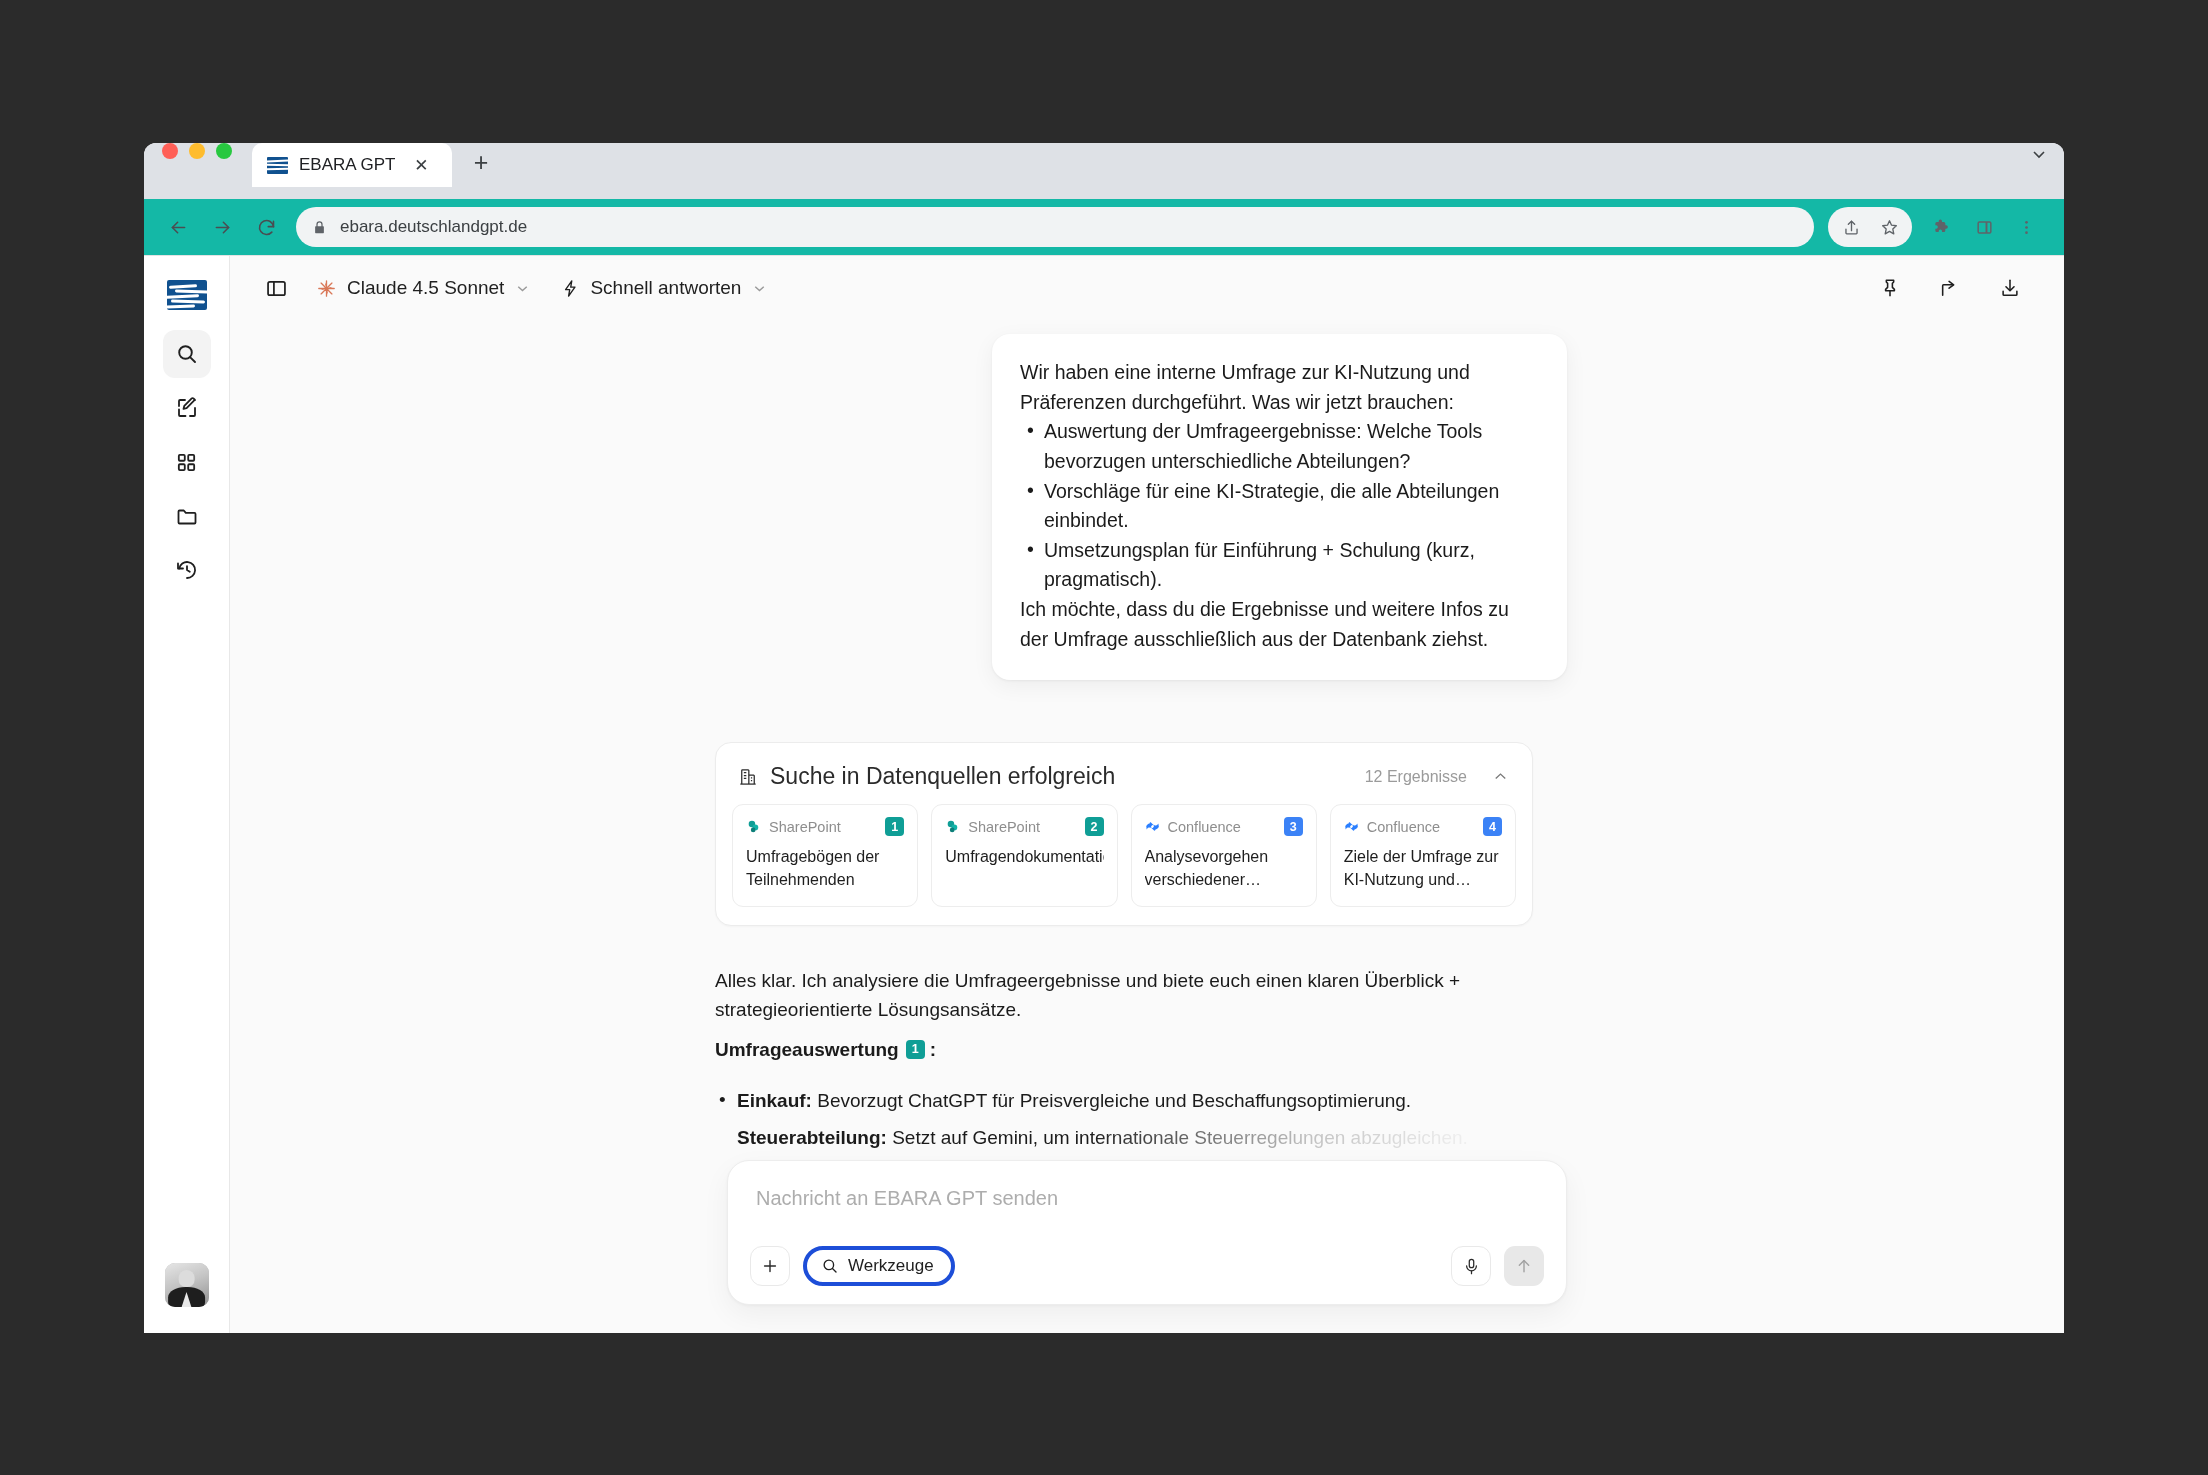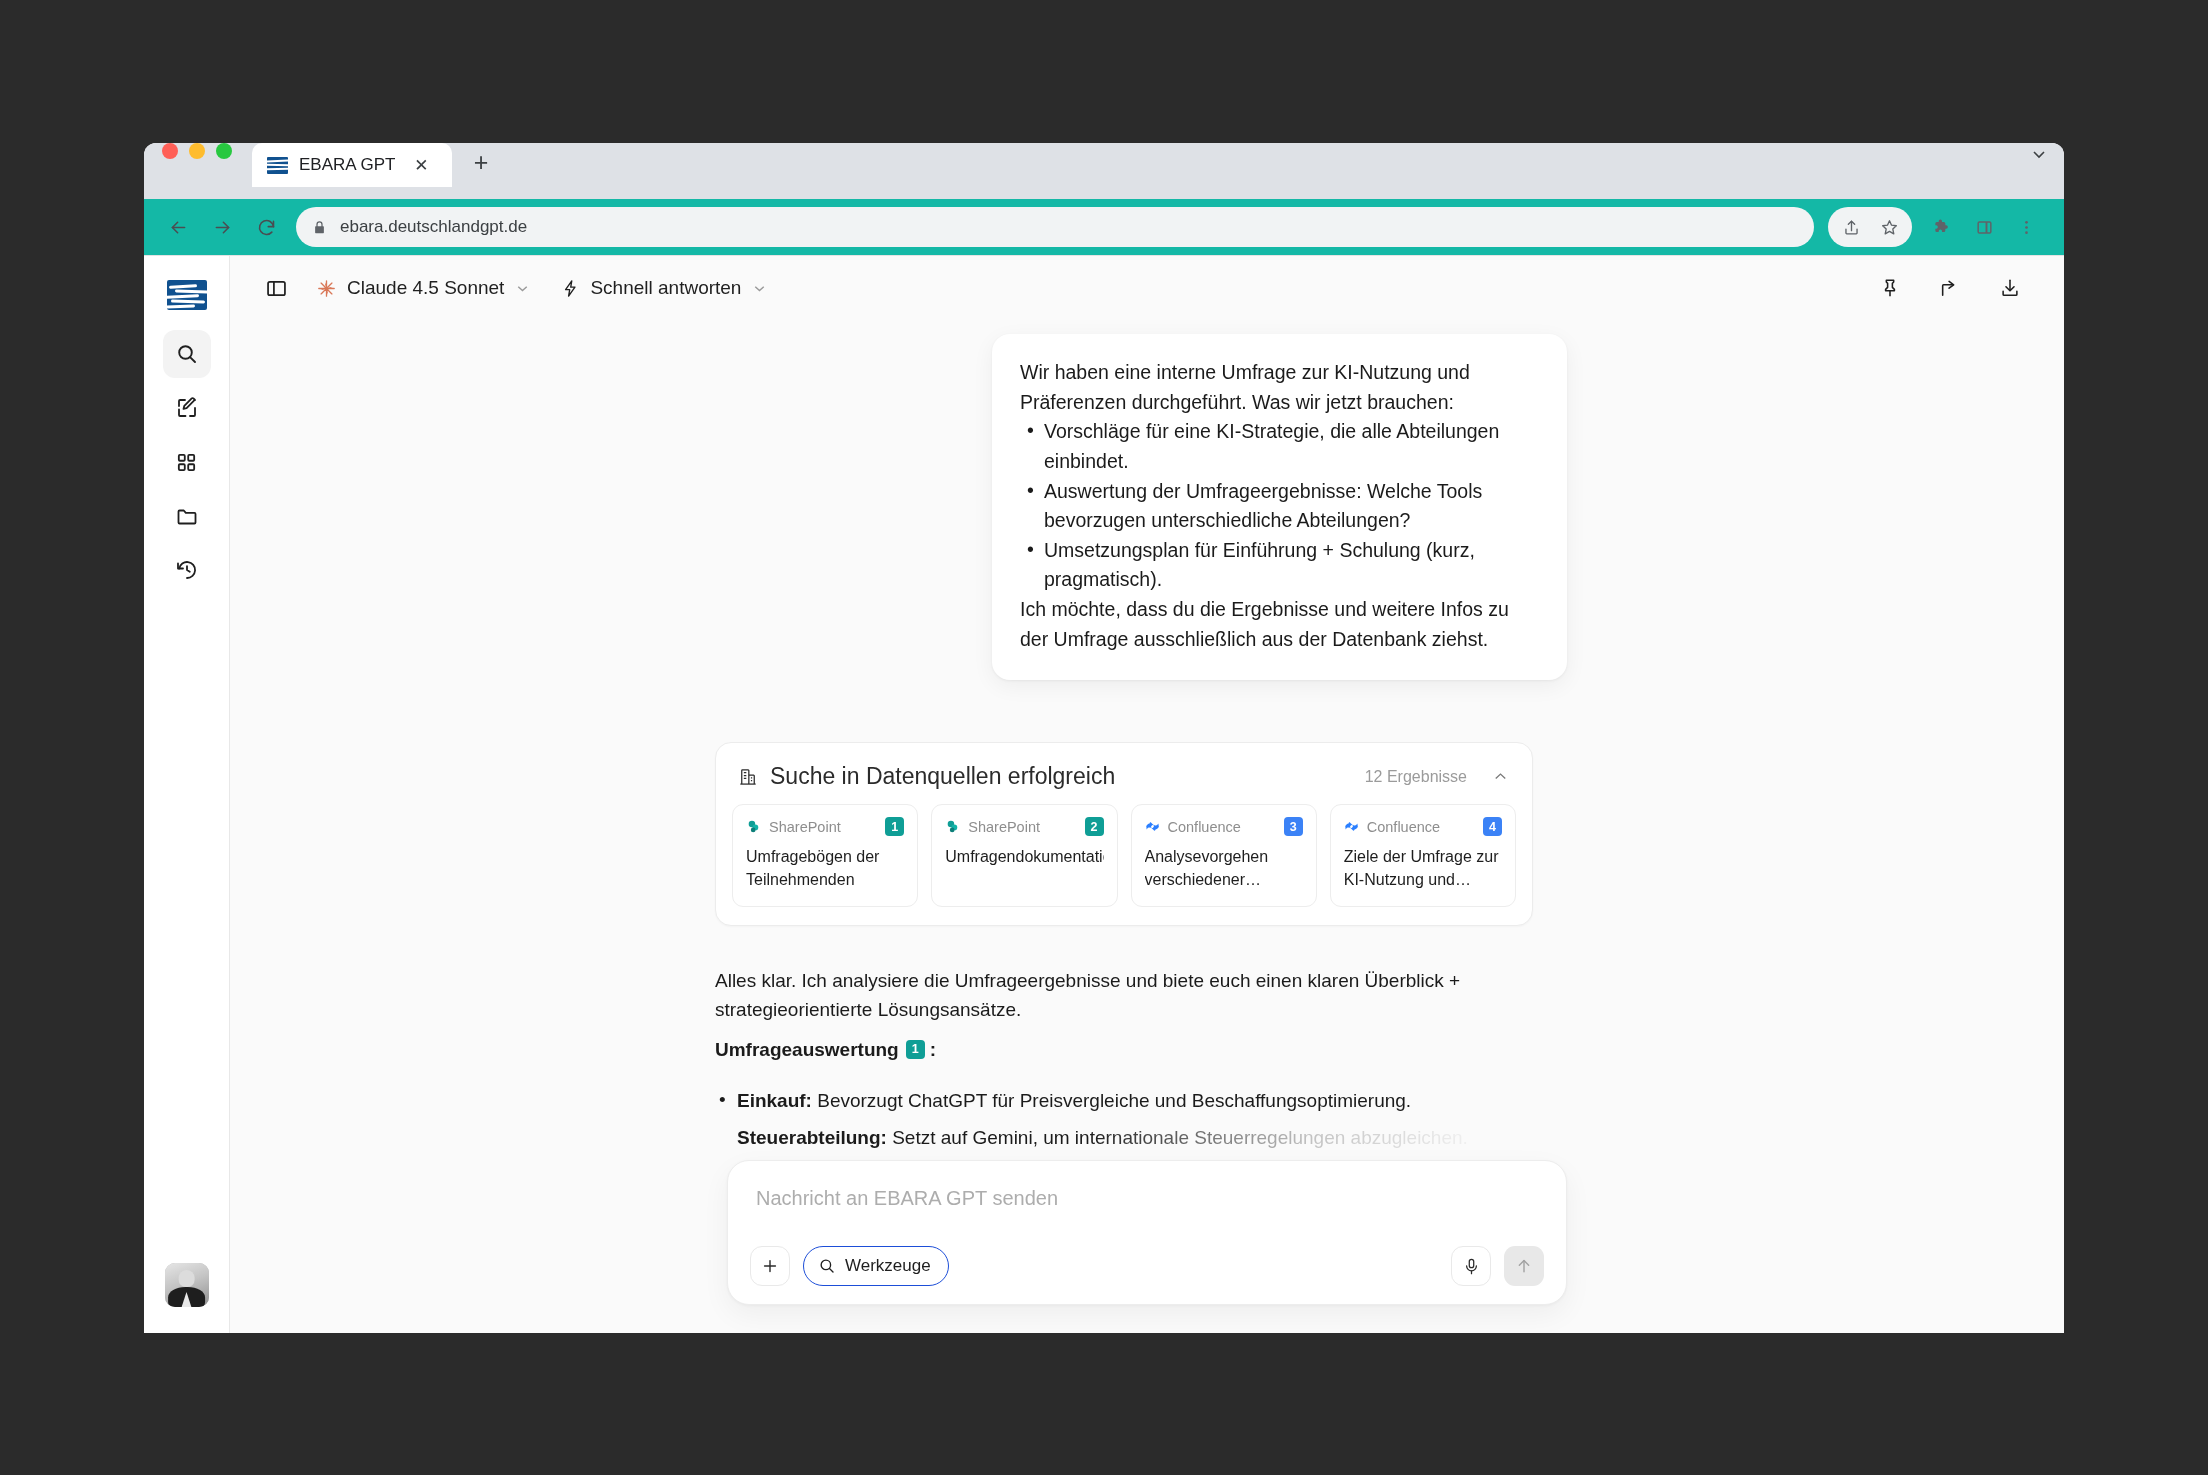--- a/index.html
+++ b/index.html
@@ -222,21 +222,21 @@
     padding: 26px 22px 18px 22px;
   }
   .composer-input { font-size: 20px; color: #adadad; padding: 0 6px 36px 6px; }
   .composer-bar { display: flex; align-items: center; gap: 13px; }
   .round-btn {
     width: 40px; height: 40px; border-radius: 12px; border: 1px solid #e9e9e9;
     display: flex; align-items: center; justify-content: center; color: #2b2b2b;
     background: #fff; flex: 0 0 auto;
   }
   .pill-btn {
-    height: 40px; border: 1px solid #1d4ed8; border-radius: 20px;
+    height: 40px; border: 4px solid #1d4ed8; border-radius: 20px;
     display: flex; align-items: center; gap: 9px; padding: 0 17px 0 14px;
     font-size: 17px; color: #1f1f1f; background: #fff;
   }
   .composer-spacer { flex: 1; }
   .send-btn {
     width: 40px; height: 40px; border-radius: 11px; background: #e8e8e8;
     display: flex; align-items: center; justify-content: center; color: #a2a2a2;
     flex: 0 0 auto;
   }
   svg { display: block; }
@@ -460,22 +460,22 @@
           </div>
         </div>
 
         <div class="convo">
           <div class="convo-inner">
 
             <div class="user-row">
               <div class="user-bubble">
                 <div>Wir haben eine interne Umfrage zur KI-Nutzung und Präferenzen durchgeführt. Was wir jetzt brauchen:</div>
                 <ul>
+                  <li>Auswertung der Umfrageergebnisse: Welche Tools bevorzugen unterschiedliche Abteilungen?</li>
                   <li>Vorschläge für eine KI-Strategie, die alle Abteilungen einbindet.</li>
-                  <li>Auswertung der Umfrageergebnisse: Welche Tools bevorzugen unterschiedliche Abteilungen?</li>
                   <li>Umsetzungsplan für Einführung + Schulung (kurz, pragmatisch).</li>
                 </ul>
                 <div>Ich möchte, dass du die Ergebnisse und weitere Infos zu der Umfrage ausschließlich aus der Datenbank ziehst.</div>
               </div>
             </div>
 
             <div class="toolcard">
               <div class="toolcard-head">
                 <span>
                   <svg width="20" height="20" viewBox="0 0 24 24" fill="none" stroke="#2b2b2b" stroke-width="1.5" stroke-linejoin="round">

